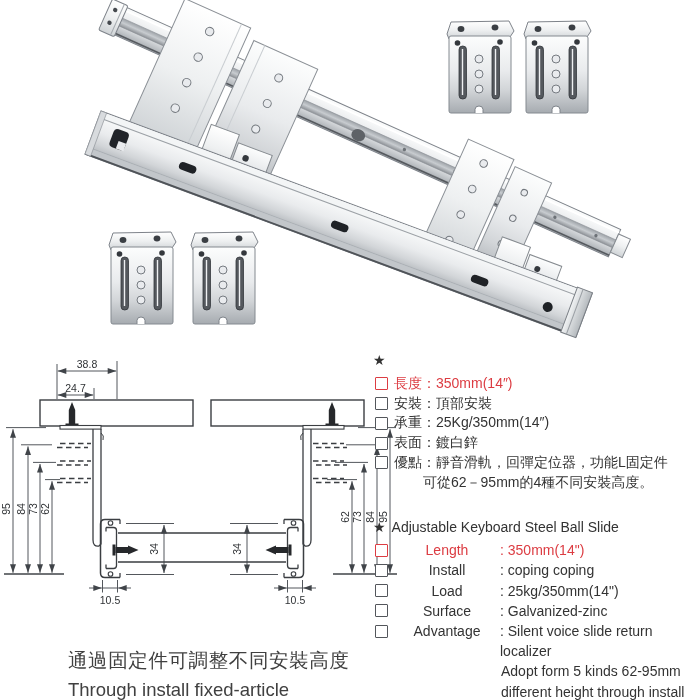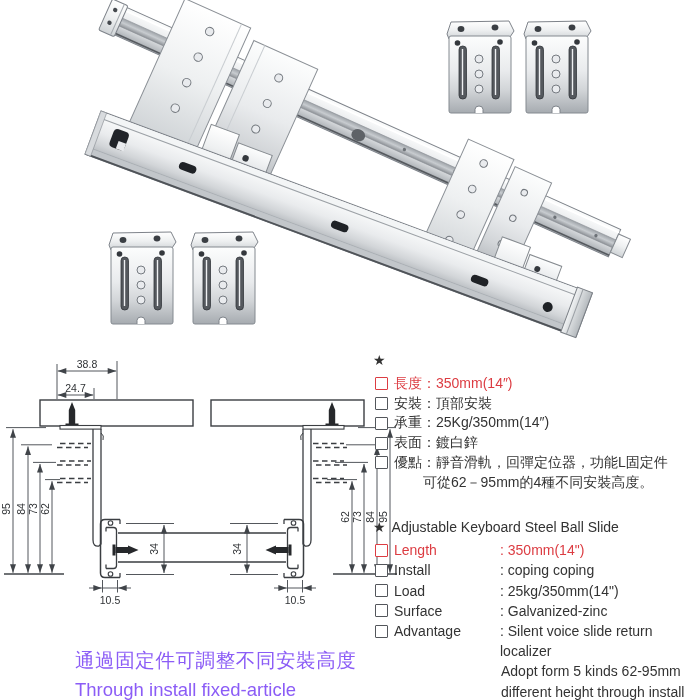--- a/index.html
+++ b/index.html
@@ -12,24 +12,24 @@
   .specs.zh{left:373px;top:351px;width:326px;font-size:14px;line-height:19.8px;}
   .specs.en{left:373px;top:517px;width:327px;font-size:14px;line-height:20.2px;}
   .titlerow{display:flex;align-items:baseline;margin-bottom:3px;}
   .star{margin-right:6px;}
   .srow{display:flex;align-items:flex-start;}
   .cb{flex:0 0 auto;width:11px;height:11px;border:1.5px solid #53565b;border-radius:1px;
       margin:3.5px 6px 0 2px;background:#fff;}
   .hl .cb{border-color:var(--accent,#dc3c42);}
   .hl .txt,.hl .lbl,.hl .val{color:var(--accent,#dc3c42);}
   .wrapline{padding-left:50px;}
-  .lbl{flex:0 0 106px;}
+  .lbl{flex:0 0 106px;text-align:center;}
   .val{flex:1 1 auto;}
   .extra{padding-left:128px;}
-  .caption{position:absolute;left:75px;top:647px;color:#8b5cf6;}
+  .caption{position:absolute;left:68px;top:647px;color:#404040;}
   .capzh{font-size:19.5px;letter-spacing:0.6px;}
   .capen{font-size:18.5px;margin-top:5px;}
 </style>
 </head>
 <body>
 
 <div class="canvas">
 
   <svg class="photo" style="left:0;top:0" width="700" height="345" viewBox="0 0 700 345">
     <defs>

